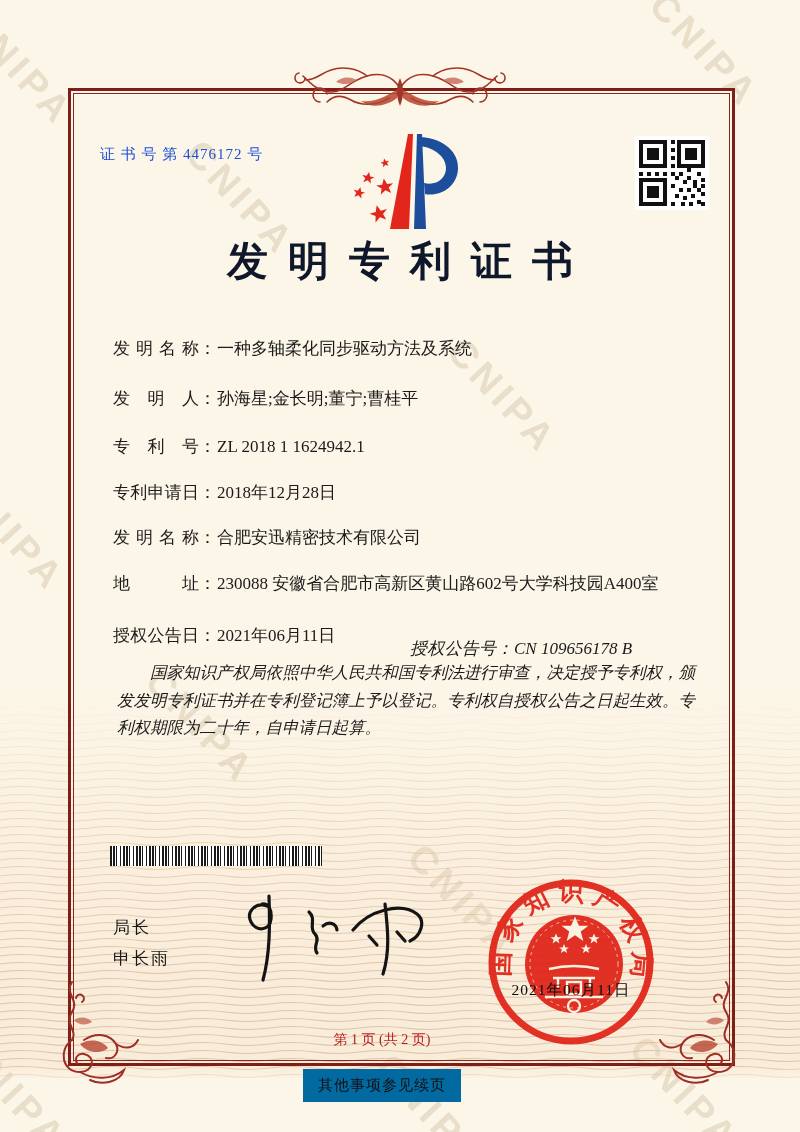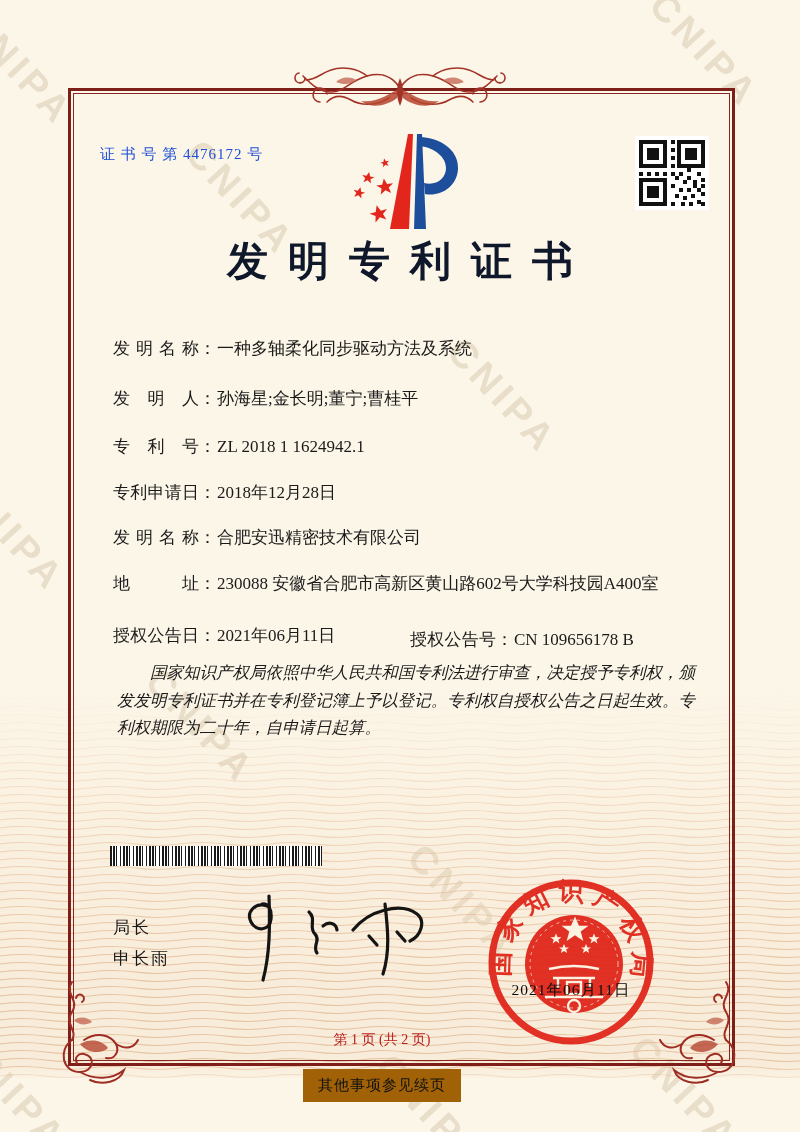--- a/index.html
+++ b/index.html
@@ -46,21 +46,21 @@
     font-size:41px;font-weight:600;letter-spacing:20px;text-indent:20px;color:#0f172a;
   }
   
   .fields{position:absolute;left:113px;top:0;width:590px;font-size:17px;}
   .frow{position:absolute;left:0;line-height:23px;white-space:nowrap;}
   .frow.wrap{white-space:normal;}
   .lbl{display:inline-block;width:86px;text-align:justify;text-align-last:justify;vertical-align:top;}
   .colon{display:inline-block;width:18px;vertical-align:top;}
   .val{display:inline-block;vertical-align:top;}
   .frow.wrap .val{width:478px;}
-  .pair2{position:absolute;left:297px;top:4px;white-space:nowrap;}
+  .pair2{position:absolute;left:297px;top:13px;white-space:nowrap;font-style:italic;}
   
   .paras{
     position:absolute;left:113px;top:655px;width:586px;
     font-size:16.5px;line-height:27.5px;font-style:italic;text-align:justify;
   }
   .paras p{margin:4px;text-indent:2em;}
   
   .barcode{
     position:absolute;left:110px;top:846px;width:212px;height:20px;background:#fff;
     background-image:repeating-linear-gradient(90deg,
@@ -73,21 +73,21 @@
   .sig-svg{position:absolute;left:225px;top:888px;}
   
   .seal{position:absolute;left:487px;top:878px;}
   .seal-date{
     position:absolute;left:492px;top:980px;width:158px;text-align:center;
     font-size:15.5px;font-weight:500;letter-spacing:1px;color:#0d0d0d;white-space:nowrap;
   }
   
   .page-num{position:absolute;left:0;top:1031px;width:764px;text-align:center;font-size:14px;color:#b91c1c;}
   .note-strip{
-    position:absolute;left:303px;top:1069px;width:158px;height:33px;background:#a16207;
+    position:absolute;left:303px;top:1069px;width:158px;height:33px;background:#0369a1;
     display:flex;align-items:center;justify-content:center;
     font-size:15px;letter-spacing:1px;color:#111;
   }
 </style>
 </head>
 <body>
 
 <div class="page">
 
   <div class="wm" style="left:-14px;top:2px;">CNIPA</div>

